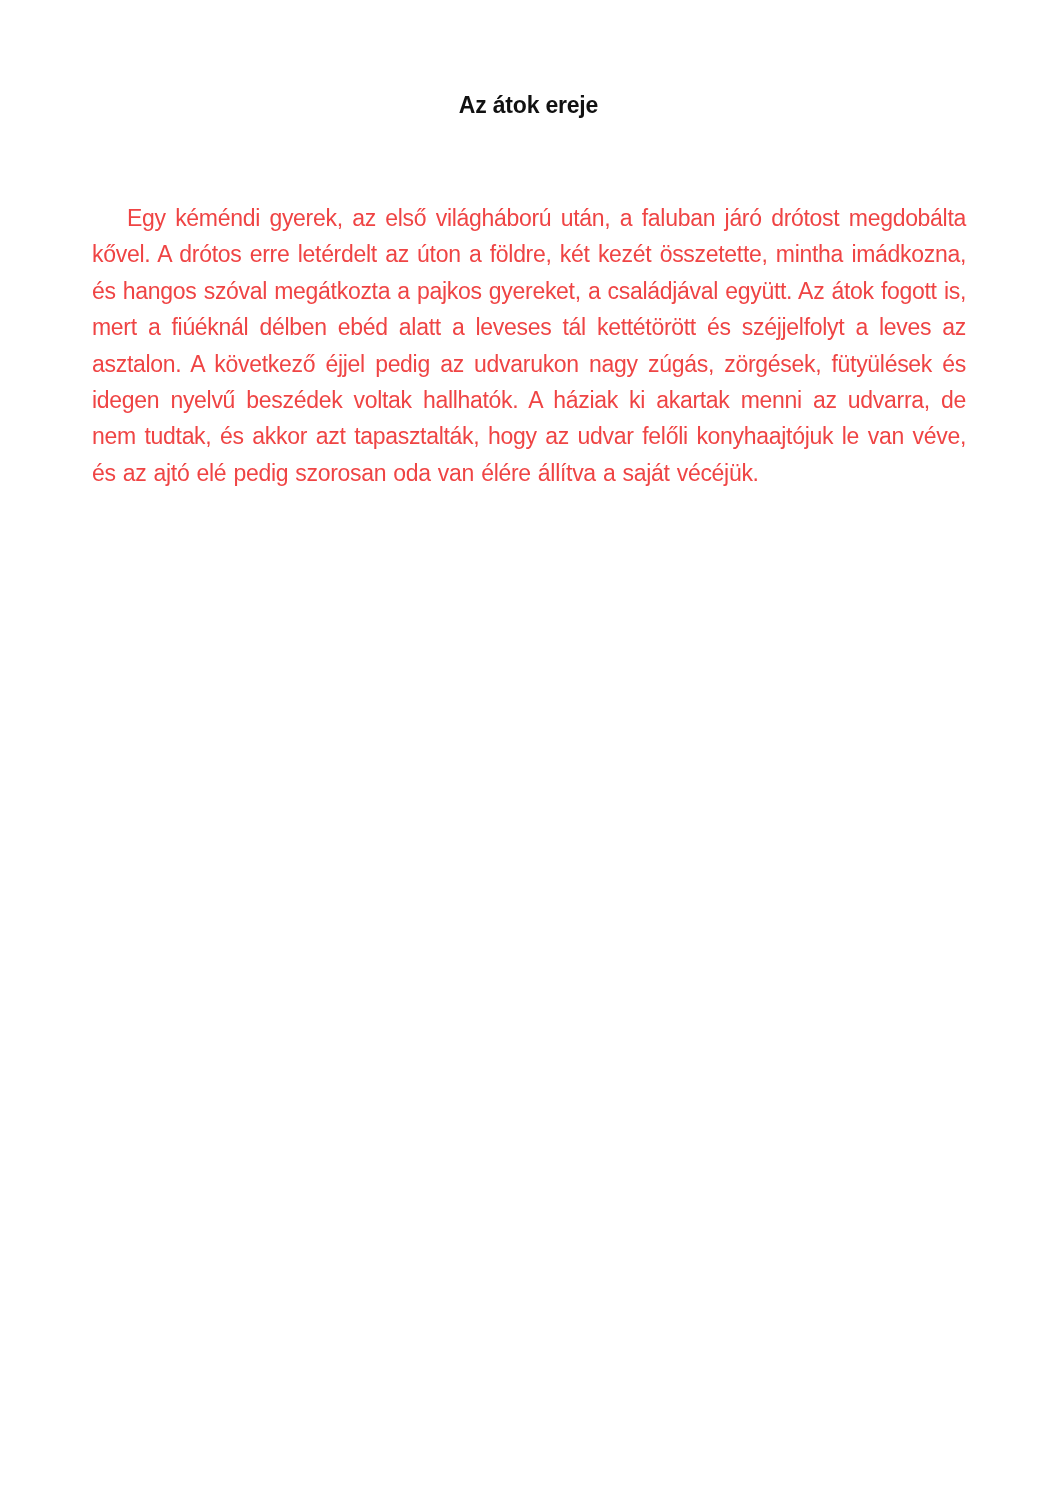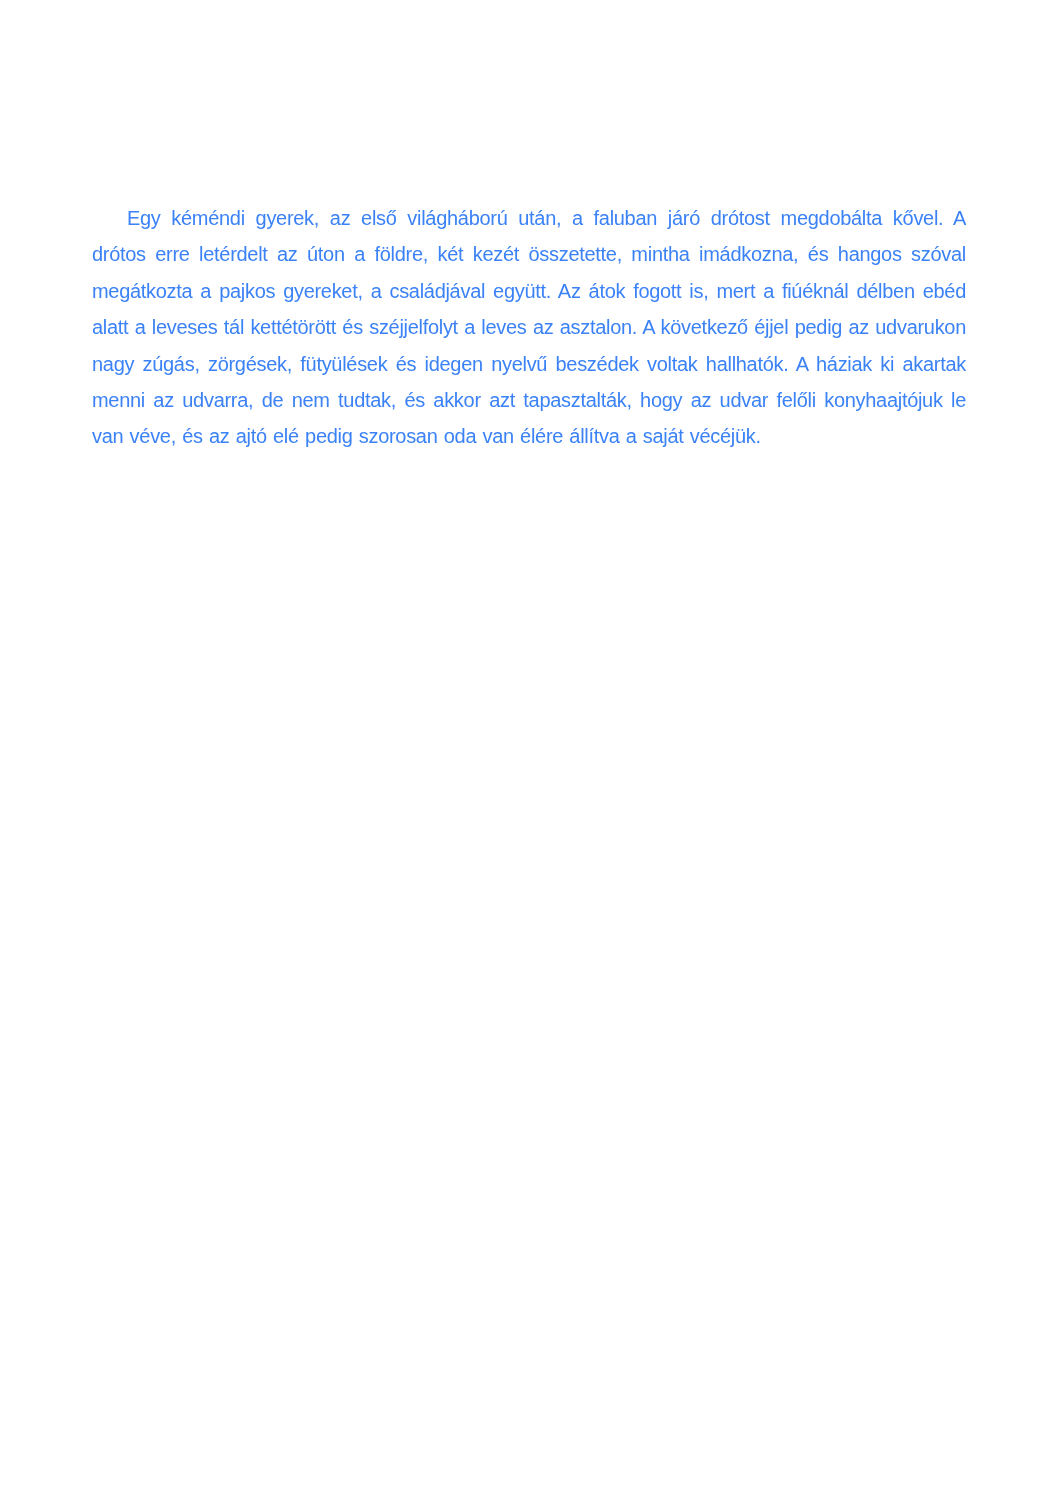--- a/index.html
+++ b/index.html
@@ -34,27 +34,28 @@
       margin: 0;
       color: #111;
     }
     .body-text {
       position: absolute;
       top: 200px;
       left: 92px;
       width: 874px;
       margin: 0;
       font-family: "Liberation Sans", sans-serif;
-      font-size: 20px;
+      font-size: 23px;
       line-height: 36.4px;
       text-align: justify;
       text-indent: 35px;
-      color: #3b82f6;
+      color: #ef4444;
       letter-spacing: -0.3px;
       word-spacing: 1px;
     }
   </style>
 </head>
 <body>
 
 <div class="page">
+  <h1 class="title">Az átok ereje</h1>
   <p class="body-text">Egy kéméndi gyerek, az első világháború után, a faluban járó drótost megdobálta kővel. A drótos erre letérdelt az úton a földre, két kezét összetette, mintha imádkozna, és hangos szóval megátkozta a pajkos gyereket, a családjával együtt. Az átok fogott is, mert a fiúéknál délben ebéd alatt a leveses tál kettétörött és széjjelfolyt a leves az asztalon. A következő éjjel pedig az udvarukon nagy zúgás, zörgések, fütyülések és idegen nyelvű beszédek voltak hallhatók. A háziak ki akartak menni az udvarra, de nem tudtak, és akkor azt tapasztalták, hogy az udvar felőli konyhaajtójuk le van véve, és az ajtó elé pedig szorosan oda van élére állítva a saját vécéjük.</p>
 </div>
 
 </body></html>

